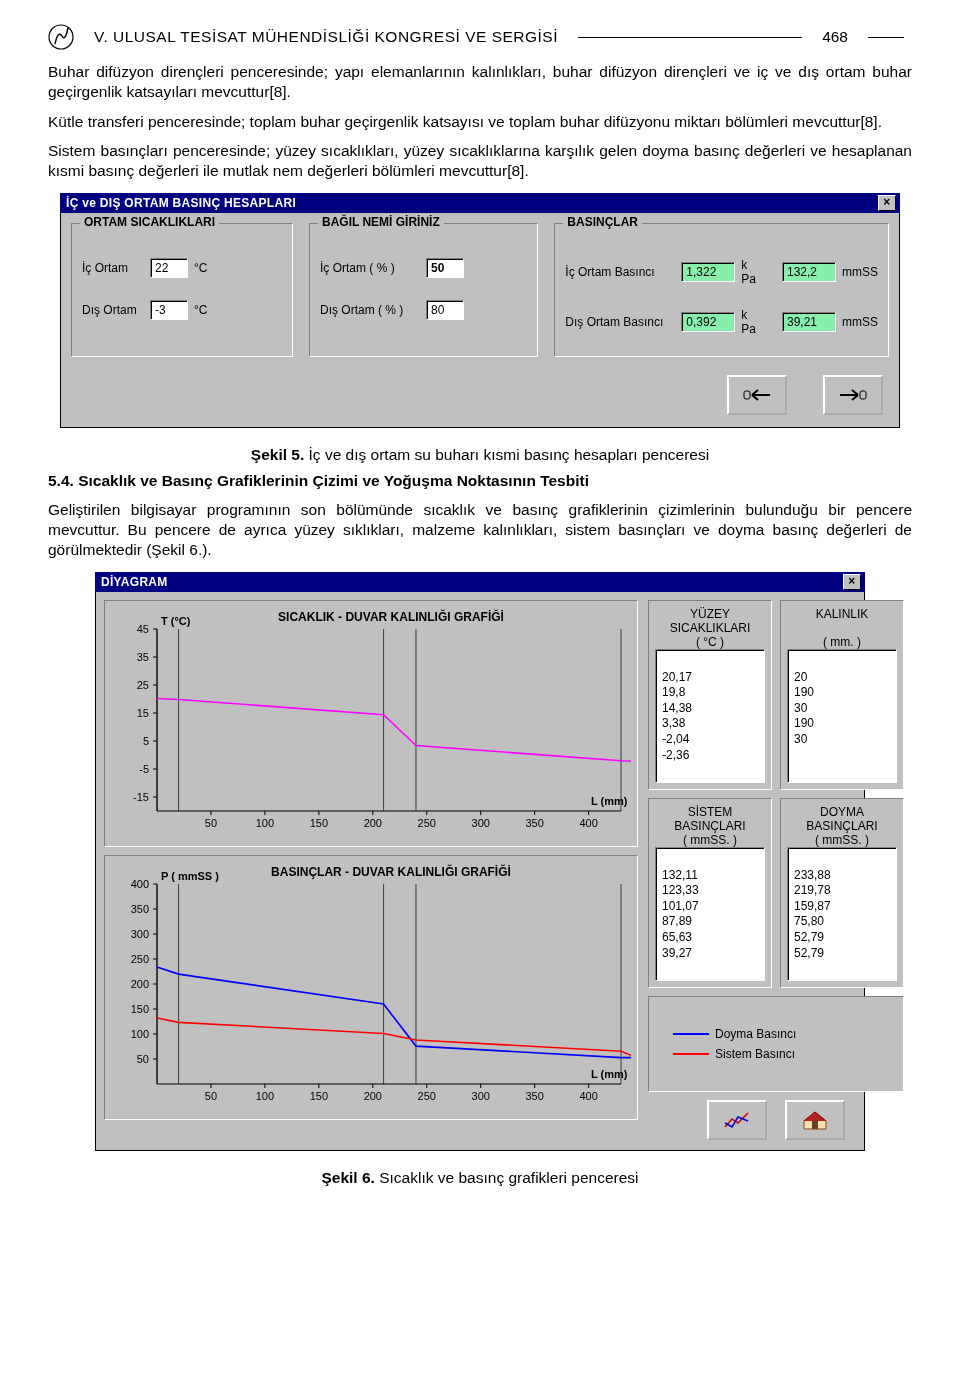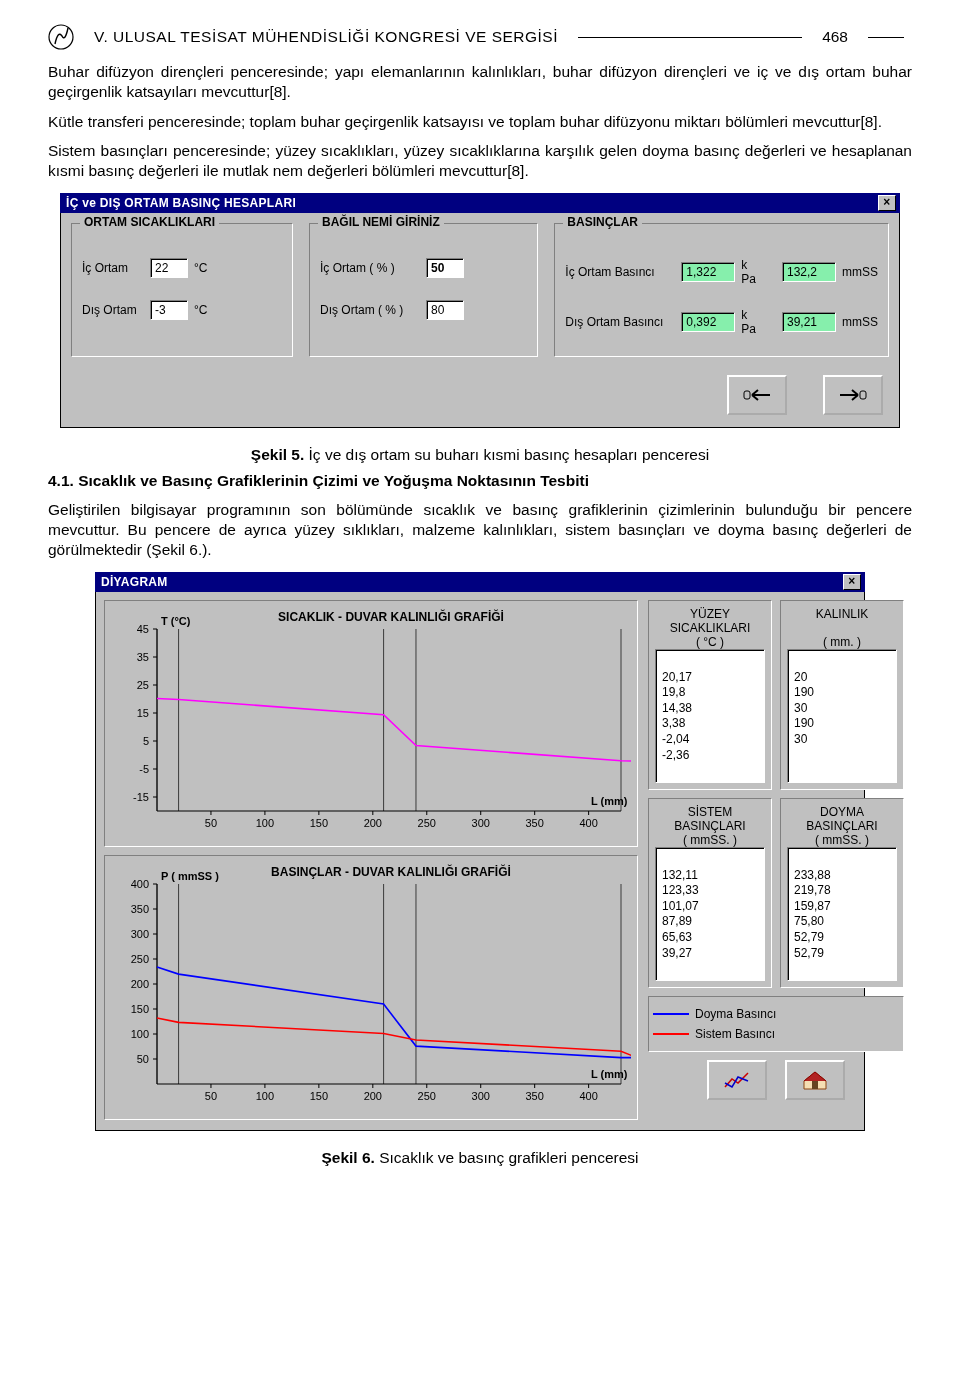--- a/index.html
+++ b/index.html
@@ -171,21 +171,21 @@
             </svg>
         </div>
       </div>
     </div>
   </div>
 
   <div class="caption">
     <b>Şekil 5.</b><span> İç ve dış ortam su buharı kısmi basınç hesapları penceresi</span>
   </div>
 
-  <div class="subhead">4.1. Sıcaklık ve Basınç Grafiklerinin Çizimi ve Yoğuşma Noktasının Tesbiti</div>
+  <div class="subhead">5.4. Sıcaklık ve Basınç Grafiklerinin Çizimi ve Yoğuşma Noktasının Tesbiti</div>
 
   <p>Geliştirilen bilgisayar programının son bölümünde sıcaklık ve basınç grafiklerinin çizimlerinin bulunduğu bir pencere mevcuttur. Bu pencere de ayrıca yüzey sıklıkları, malzeme kalınlıkları, sistem basınçları ve doyma basınç değerleri de görülmektedir (Şekil 6.).</p>
 
   <div class="win95 dlg2">
     <div class="titlebar">
       <span>DİYAGRAM</span>
       <span class="closebtn">×</span>
     </div>
     <div class="client">
       <div class="gridwrap">
@@ -328,21 +328,21 @@
 ( mmSS. )</div>
               <div class="listbox">233,88
 219,78
 159,87
 75,80
 52,79
 52,79</div>
             </div>
           </div>
 
-          <div class="groupbox" style="padding:4px">
+          <div class="groupbox" style="padding:24px">
             <div class="row">
                 <svg width="36" height="10">
                   <line x1="0" y1="5" x2="36" y2="5" stroke="#0000ff" stroke-width="2"></line>
                 </svg>
                 <span>Doyma Basıncı</span>
               </div>
             <div class="row">
                 <svg width="36" height="10">
                   <line x1="0" y1="5" x2="36" y2="5" stroke="#ff0000" stroke-width="2"></line>
                 </svg>

